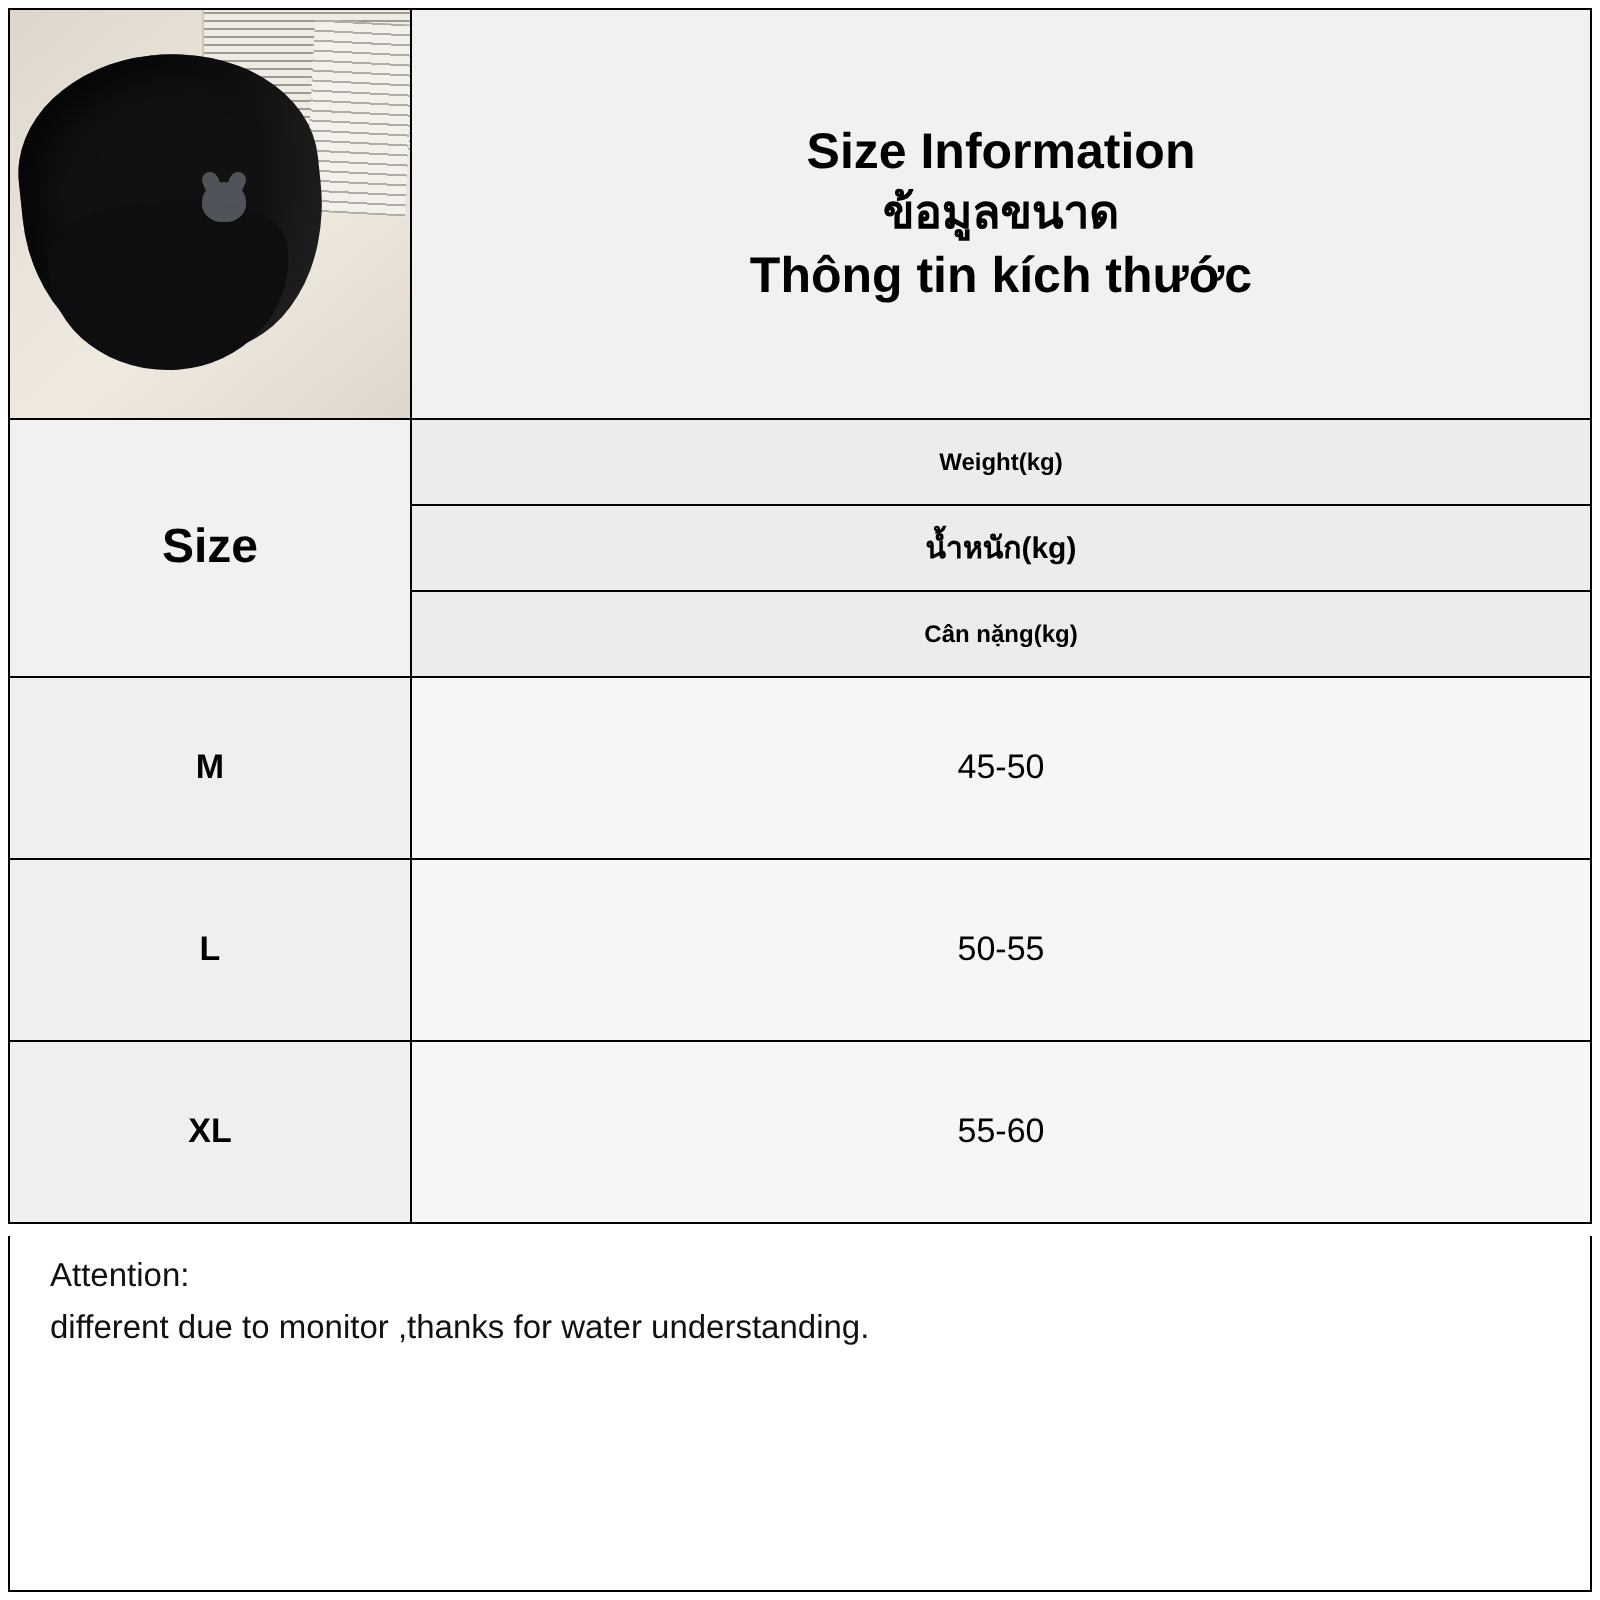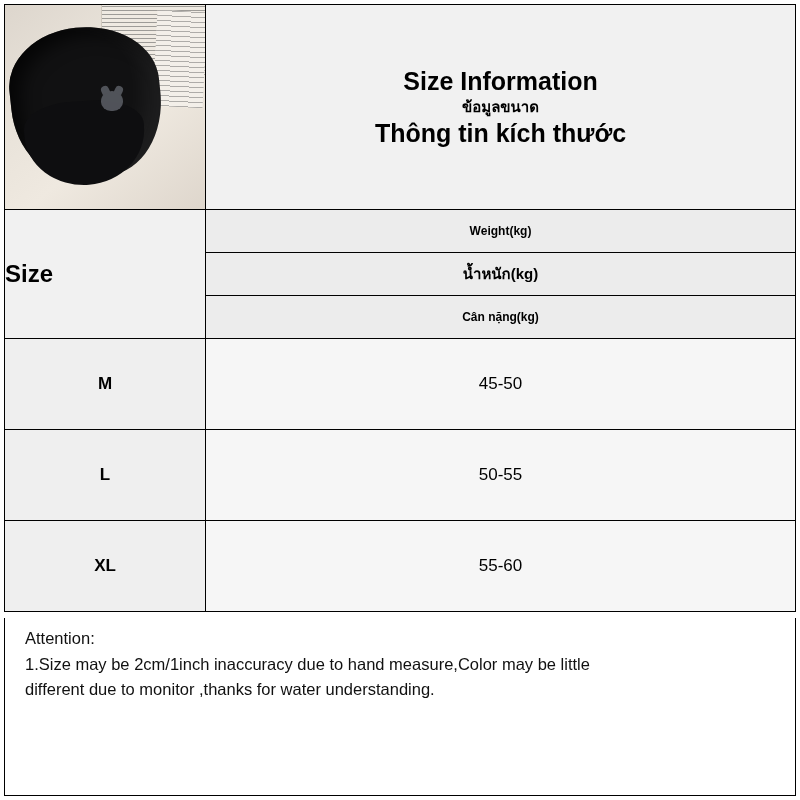--- a/index.html
+++ b/index.html
@@ -124,25 +124,26 @@
   
   .title-cell {
     text-align: center;
     padding: 26px 8px !important;
   }
   .title-line {
     font-weight: bold;
     line-height: 1.28;
   }
   .title-en { font-size: 25px; }
-  .title-th { font-size: 15px; }
+  .title-th { font-size: 23px; }
   .title-vi { font-size: 25px; }
 
   
   .size-head {
+    text-align: center;
     font-weight: bold;
     font-size: 24px;
     width: 200px;
   }
   .metric-cell {
     text-align: center;
     font-weight: bold;
     font-size: 12px;
     height: 42px;
     background: #ececec !important;
@@ -229,17 +230,16 @@
       </tr>
       <tr>
         <td class="row-label">XL</td>
         <td class="row-value">55-60</td>
       </tr>
     </tbody>
   </table>
 
   <div class="attention">
     <div class="line head">Attention:</div>
-    <div class="line">1.Size may be 2cm/1inch inaccuracy due to hand measure,Color may be little</div>
     <div class="line">different due to monitor ,thanks for water understanding.</div>
   </div>
 
 </div>
 
 </body></html>

